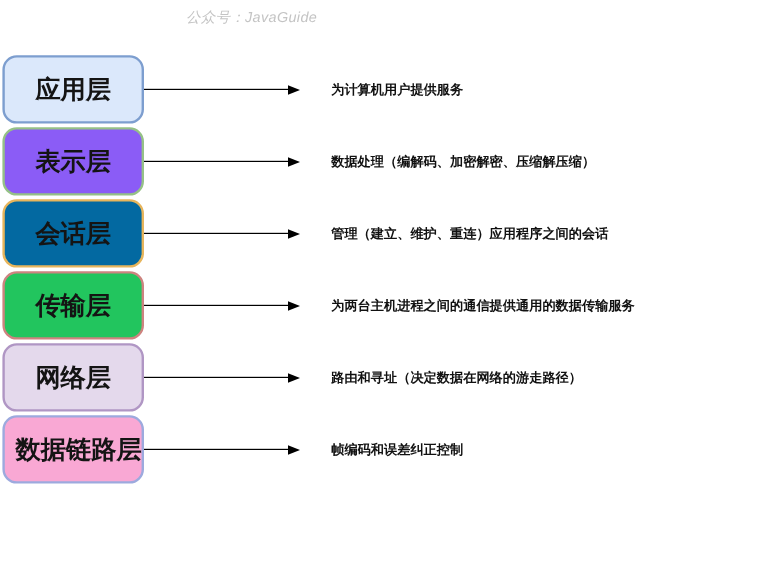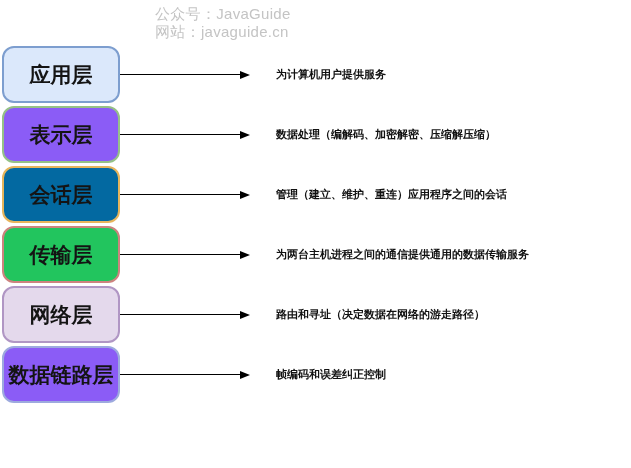--- a/index.html
+++ b/index.html
@@ -8,25 +8,26 @@
     width: 631px;
     height: 468px;
     background: #ffffff;
     font-family: "Liberation Sans", sans-serif;
     overflow: hidden;
   }
   .watermark {
     position: absolute;
     left: 155px;
     top: 5px;
-    font-size: 15px;
+    font-size: 12px;
     line-height: 18px;
     color: #c4c4c4;
     font-weight: 400;
     letter-spacing: 0.3px;
+    font-style: italic;
   }
   .rows {
     position: absolute;
     left: 2px;
     top: 46px;
     display: flex;
     flex-direction: column;
     gap: 3px;
   }
   .row {
@@ -76,21 +77,20 @@
     color: #111111;
     white-space: nowrap;
   }
 </style>
 </head>
 <body>
 
 <div class="canvas">
   <div class="watermark" style="color: rgb(196, 196, 196);">
     <div>公众号：JavaGuide</div>
-    <div>网站：javaguide.cn</div>
   </div>
   <div class="rows" id="rows">
   <div class="row">
     <div class="layer-box" style="background: rgb(219, 232, 251); border-color: rgb(125, 158, 207); text-align: center;">
       <span class="layer-label">应用层</span>
     </div>
     <div class="arrow">
       <span class="arrow-line"></span>
       <span class="arrow-head"></span>
     </div>
@@ -135,21 +135,21 @@
       <span class="layer-label">网络层</span>
     </div>
     <div class="arrow">
       <span class="arrow-line"></span>
       <span class="arrow-head"></span>
     </div>
     <div class="layer-desc">路由和寻址（决定数据在网络的游走路径）</div>
   </div>
 
   <div class="row">
-    <div class="layer-box" style="background: #8b5cf6; border-color: rgb(157, 170, 222);">
+    <div class="layer-box" style="background: #f9a8d4; border-color: rgb(157, 170, 222); justify-content: flex-end;">
       <span class="layer-label">数据链路层</span>
     </div>
     <div class="arrow">
       <span class="arrow-line"></span>
       <span class="arrow-head"></span>
     </div>
     <div class="layer-desc">帧编码和误差纠正控制</div>
   </div>
 
 </div>

